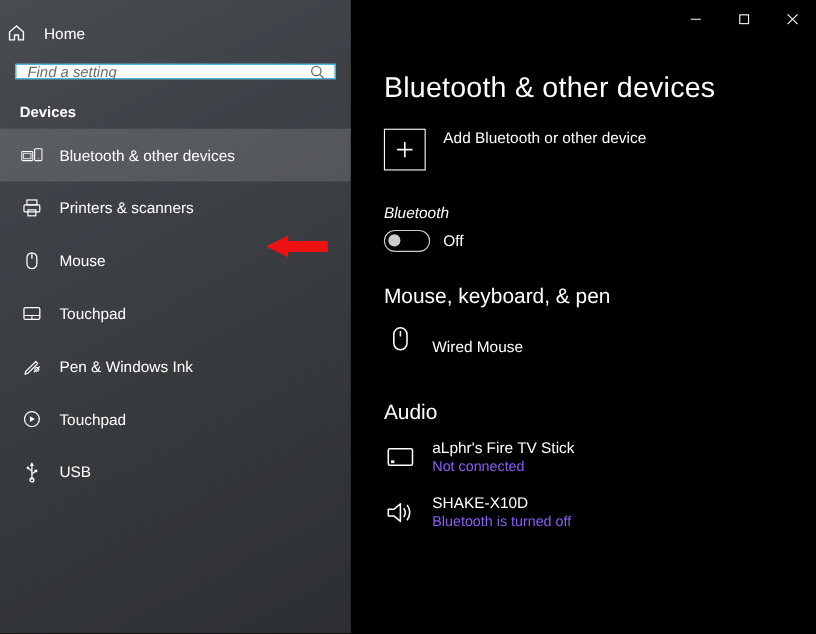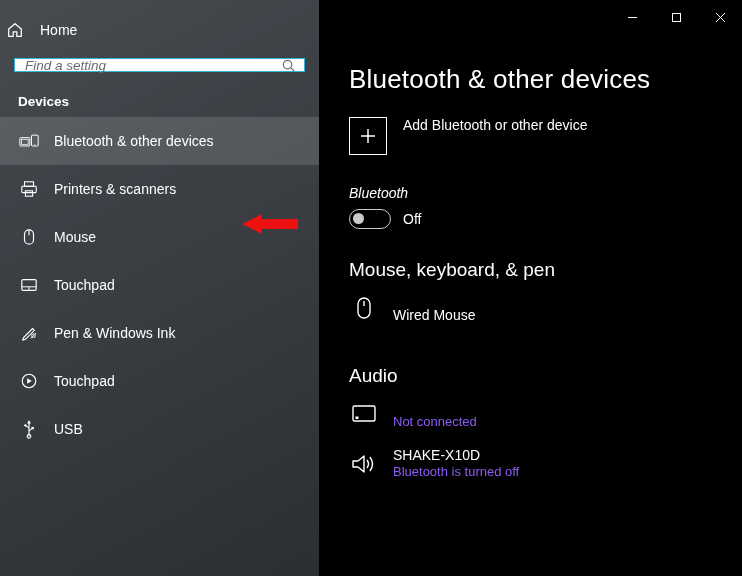--- a/index.html
+++ b/index.html
@@ -205,20 +205,21 @@
 
       <div class="group-title" style="margin-top:42px">Audio</div>
       <div class="device-row">
         <span class="device-icon">
           <svg width="26" height="22" viewBox="0 0 26 22">
               <rect x="2" y="3" width="22" height="15" rx="1.5" fill="none" stroke="#fff" stroke-width="1.4"></rect>
               <rect x="4.5" y="13.5" width="3" height="2.5" fill="#fff"></rect>
             </svg>
         </span>
         <div class="device-text">
+          <div class="device-name">aLphr's Fire TV Stick</div>
           <div class="device-sub">Not connected</div>
         </div>
       </div>
       <div class="device-row" style="margin-top:18px">
         <span class="device-icon">
           <svg width="26" height="22" viewBox="0 0 26 22">
               <polygon points="2,8 7,8 13,3 13,19 7,14 2,14" fill="none" stroke="#fff" stroke-width="1.4" stroke-linejoin="round"></polygon>
               <path d="M16 7 Q19 11 16 15" fill="none" stroke="#fff" stroke-width="1.4"></path>
               <path d="M19 4 Q24 11 19 18" fill="none" stroke="#fff" stroke-width="1.4"></path>
             </svg>

